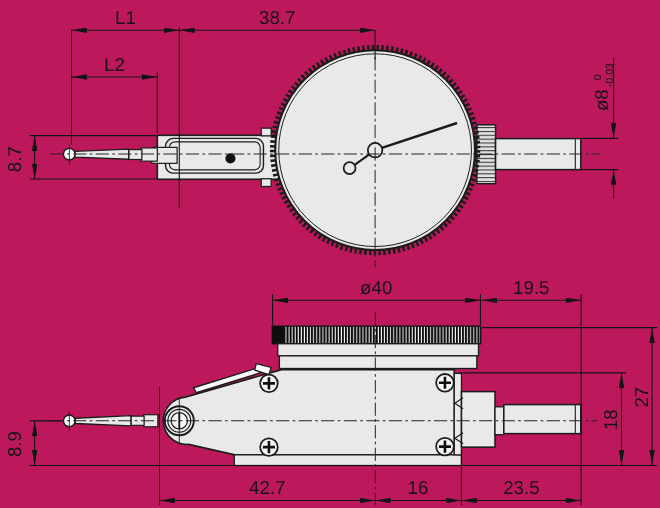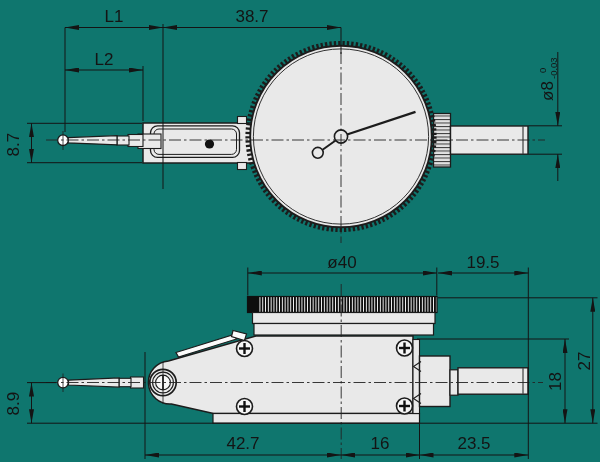--- a/index.html
+++ b/index.html
@@ -1,16 +1,16 @@
 <!DOCTYPE html>
 <html><head>
 <meta charset="utf-8">
 <style>
   html,body{margin:0;padding:0;background:#ffffff;}
-  .canvas{position:relative;width:600px;height:462px;background:#0f766e;overflow:hidden;
+  .canvas{position:relative;width:600px;height:462px;background:#be185d;overflow:hidden;
           font-family:"Liberation Sans",sans-serif;}
   svg{position:absolute;left:0;top:0;}
   svg text{font-family:"Liberation Sans","DejaVu Sans",sans-serif;fill:#141414;}
   .dim-t{font-size:17px;}
   .tol-t{font-size:9.5px;}
 </style>
 </head>
 <body>
 
 <div class="canvas">

